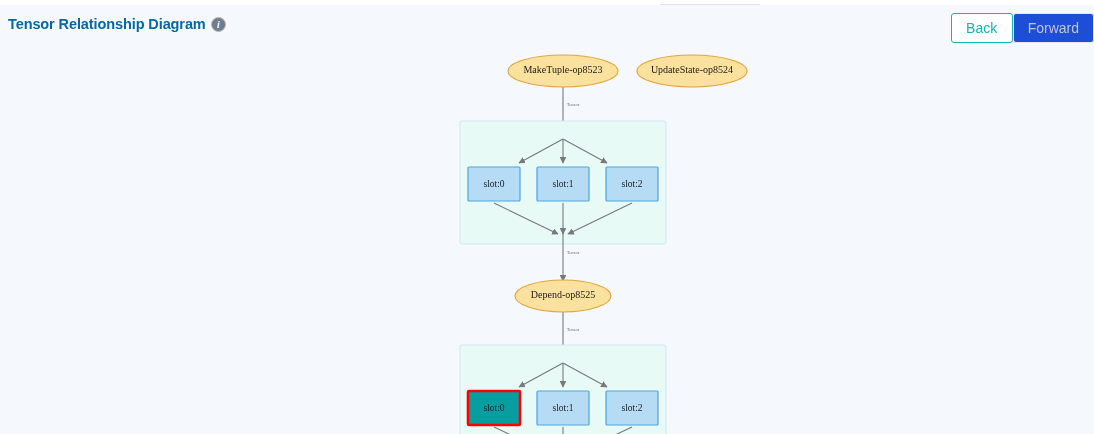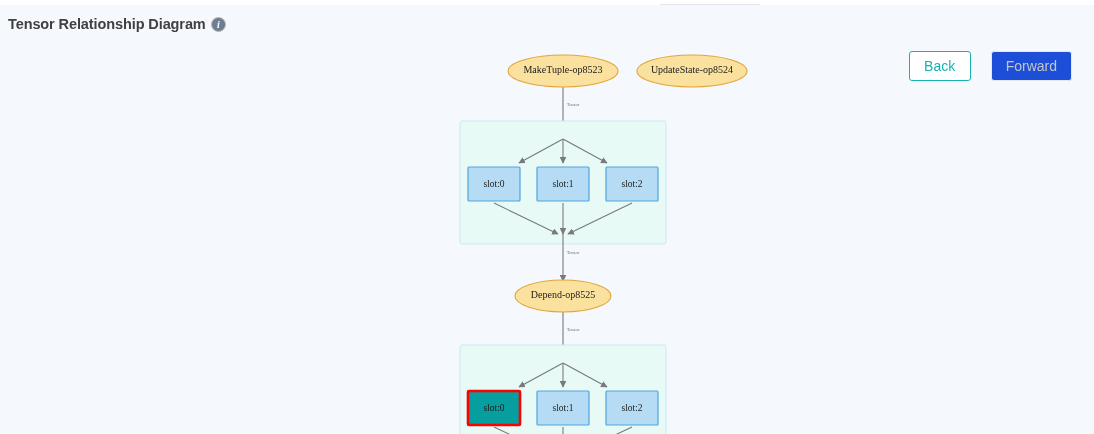--- a/index.html
+++ b/index.html
@@ -33,45 +33,44 @@
 
   
   .header {
     position: absolute; left: 0; top: 5px;
     width: 1094px; height: 44px;
   }
   .page-title {
     position: absolute; left: 8px; top: 11px;
     font-size: 14.5px;
     font-weight: bold;
-    color: #404040;
+    color: #0369a1;
     letter-spacing: -0.1px;
     white-space: nowrap;
   }
   .info-icon {
     position: absolute; left: 211px; top: 12px;
     width: 15px; height: 15px;
     border-radius: 50%;
     background: #6d7d93;
     border: 1px solid #c3b89b;
     display: flex; align-items: center; justify-content: center;
     color: #ffffff;
     font-family: "Liberation Serif", serif;
     font-style: italic;
     font-weight: bold;
     font-size: 10px;
     line-height: 1;
     cursor: pointer;
   }
 
   .btn-group {
-    position: absolute; right: 22px; top: 8px;
+    position: absolute; right: 0; top: 8px;
     display: flex;
-    gap: 20px;
-    margin-top: 38px;
+    gap: 0;
   }
   .btn {
     height: 30px;
     min-width: 62px;
     padding: 0 14px;
     font-size: 14px;
     border-radius: 3px;
     display: flex; align-items: center; justify-content: center;
     background: #ffffff;
     white-space: nowrap;

